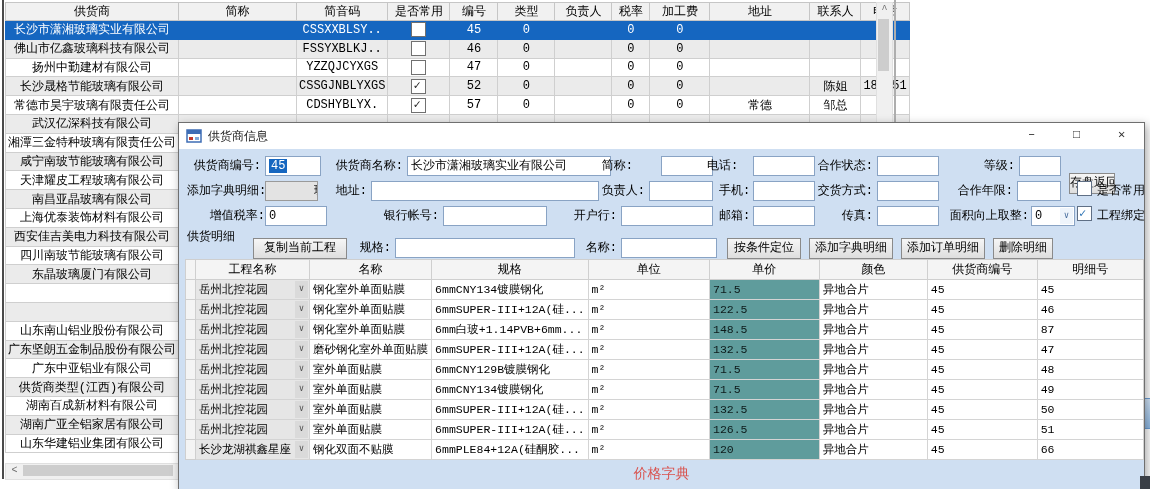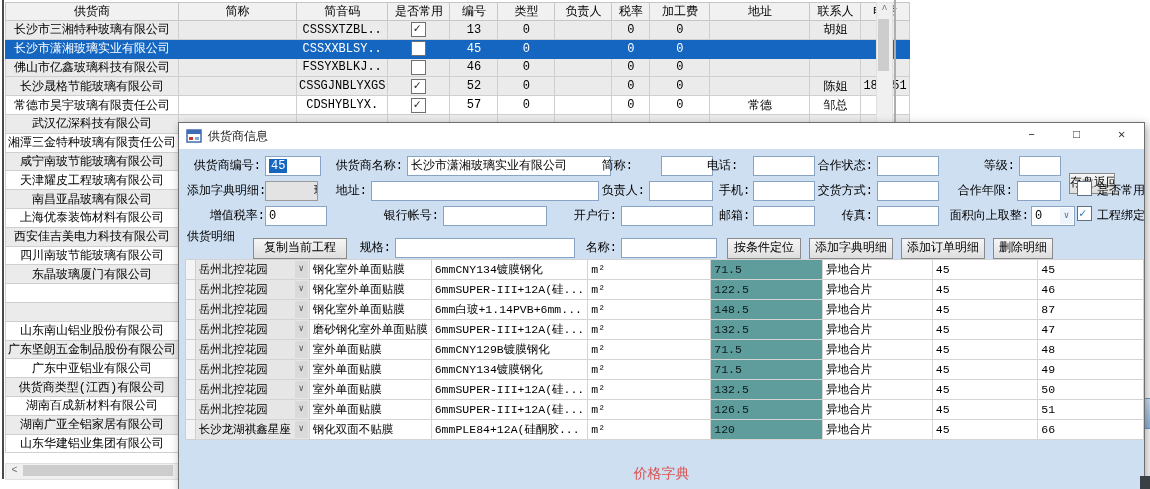--- a/index.html
+++ b/index.html
@@ -108,54 +108,54 @@
             <th>是否常用</th>
             <th>编号</th>
             <th>类型</th>
             <th>负责人</th>
             <th>税率</th>
             <th>加工费</th>
             <th>地址</th>
             <th>联系人</th>
             <th>电话</th>
           </tr>
-          <tr class="odd">
-            <td>长沙市三湘特种玻璃有限公司</td>
-            <td></td>
-            <td>CSSSXTZBL..</td>
-            <td><span class="gcb on"></span></td>
-            <td>13</td>
-            <td>0</td>
-            <td></td>
-            <td>0</td>
-            <td>0</td>
-            <td></td>
-            <td>胡姐</td>
-            <td></td>
-          </tr>
           <tr class="sel">
             <td>长沙市潇湘玻璃实业有限公司</td>
             <td></td>
             <td>CSSXXBLSY..</td>
             <td><span class="gcb"></span></td>
             <td>45</td>
             <td>0</td>
             <td></td>
             <td>0</td>
             <td>0</td>
             <td></td>
             <td></td>
             <td></td>
           </tr>
           <tr class="odd">
             <td>佛山市亿鑫玻璃科技有限公司</td>
             <td></td>
             <td>FSSYXBLKJ..</td>
             <td><span class="gcb"></span></td>
             <td>46</td>
+            <td>0</td>
+            <td></td>
+            <td>0</td>
+            <td>0</td>
+            <td></td>
+            <td></td>
+            <td></td>
+          </tr>
+          <tr class="">
+            <td>扬州中勤建材有限公司</td>
+            <td></td>
+            <td>YZZQJCYXGS</td>
+            <td><span class="gcb"></span></td>
+            <td>47</td>
             <td>0</td>
             <td></td>
             <td>0</td>
             <td>0</td>
             <td></td>
             <td></td>
             <td></td>
           </tr>
           <tr class="odd">
             <td>长沙晟格节能玻璃有限公司</td>
@@ -537,20 +537,31 @@
               <col style="width:110px">
               <col style="width:107px">
               <col style="width:138px">
               <col style="width:122px">
               <col style="width:118px">
               <col style="width:118px">
               <col style="width:118px">
             </colgroup>
             <tbody>
               <tr>
+                <th></th>
+                <th>工程名称</th>
+                <th>名称</th>
+                <th>规格</th>
+                <th>单位</th>
+                <th>单价</th>
+                <th>颜色</th>
+                <th>供货商编号</th>
+                <th>明细号</th>
+              </tr>
+              <tr>
       <td class="rowsel"></td>
       <td class="combocell">
                   <div class="cc">
                     <span class="t">岳州北控花园</span>
                     <span class="a">∨</span>
                   </div>
                 </td>
       <td>钢化室外单面贴膜</td>
       <td>6mmCNY134镀膜钢化</td>
       <td>m²</td>

